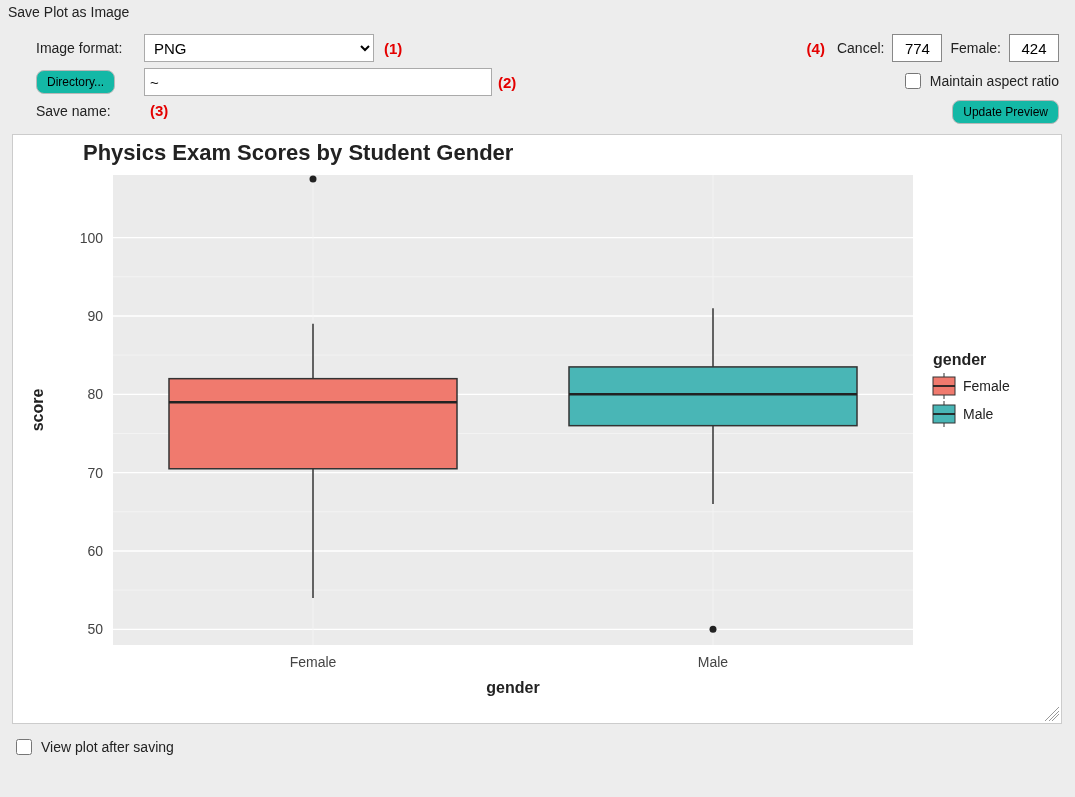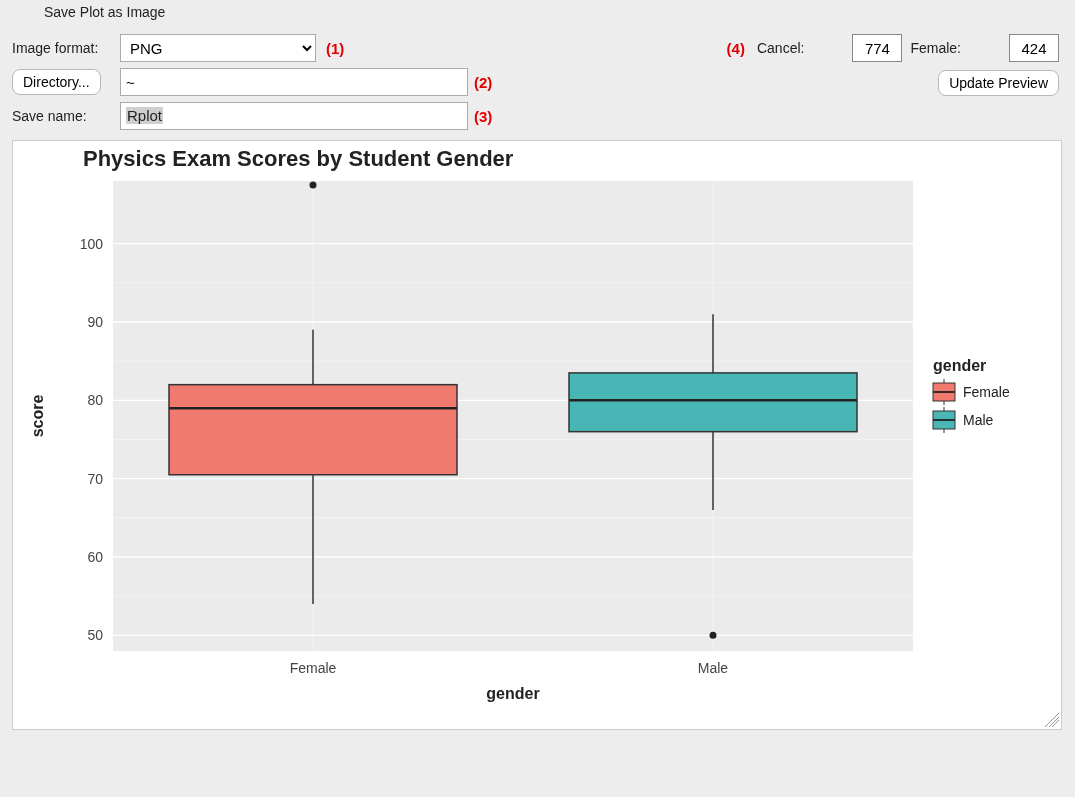--- a/index.html
+++ b/index.html
@@ -8,53 +8,53 @@
     width:1075px; height:797px;
     font-family: "Segoe UI", Arial, sans-serif;
     font-size:14px;
     background:#ededed;
     color:#222;
     overflow:hidden;
   }
   .titlebar {
     padding:4px 8px 6px 8px;
     font-size:14px;
-    margin-left:36px;
   }
   .content {
     padding:8px 12px 0 12px;
   }
   .top-form {
     display:flex;
     justify-content:space-between;
     align-items:flex-start;
   }
   .left-col {
     display:grid;
     grid-template-columns: 108px 348px 40px;
     row-gap:6px;
     align-items:center;
+    margin-left:24px;
   }
   .left-col .lbl { font-size:14px; }
   .btn {
-    background:#ffffff;
+    background:#14b8a6;
     border:1px solid #b8b8b8;
     border-radius:8px;
     padding:4px 10px;
-    font-size:14px;
+    font-size:12px;
     cursor:pointer;
   }
   select, input[type=text] {
     border:1px solid #aaa;
     background:#fff;
     font-size:15px;
     padding:3px 5px;
     height:28px;
   }
-  select { width:196px; }
+  select { width:230px; }
   .txt-wide { width:348px; }
   .marker {
     color:#e40000;
     font-weight:bold;
     font-size:15px;
     padding-left:6px;
   }
   .right-col {
     display:flex;
     flex-direction:column;
@@ -62,21 +62,20 @@
     gap:8px;
     margin-right:4px;
   }
   .wh-row { display:flex; align-items:center; gap:8px; }
   .wh-row .marker { padding-right:4px; padding-left:0; }
   input.num {
     width:50px; text-align:center;
     border:1px solid #888;
     height:28px; font-size:15px;
     background:#fff;
-    margin-left:40px;
   }
   .chk-row { display:flex; align-items:center; gap:6px; font-size:14px; }
   input[type=checkbox] { width:16px; height:16px; }
   .preview {
     margin-top:10px;
     background:#fff;
     border:1px solid #ccc;
     width:1050px; height:590px;
     position:relative;
     overflow:hidden;
@@ -117,35 +116,35 @@
       </div>
       <div></div>
 
       <div>
         <button class="btn">Directory...</button>
       </div>
       <input type="text" class="txt-wide" value="~" style="">
       <span class="marker">(2)</span>
 
       <div class="lbl">Save name:</div>
-      <div style="position:relative;">
-        <input type="text" class="txt-wide" style="padding-left: 4px;">
-        <span class="sel-highlight" style="position:absolute;left:6px;top:5px;font-size:15px;padding:0 1px;">Rplot</span>
-      </div>
       <span class="marker">(3)</span>
     </div>
 
     <div class="right-col">
       <div class="wh-row">
         <span class="marker">(4)</span>
         <span>Cancel:</span>
         <input class="num" type="text" value="774" style="">
         <span>Female:</span>
         <input class="num" type="text" value="424" style="">
       </div>
+      <label class="chk-row">
+        <input type="checkbox" style="">
+        <span>Maintain aspect ratio</span>
+      </label>
       <button class="btn">Update Preview</button>
     </div>
   </div>
 
   <div class="preview">
     <svg class="plot-svg" width="1050" height="590">
         <rect x="100" y="40" width="800" height="470" fill="#ebebeb"></rect>
         <text x="70" y="25" font-size="22" font-weight="600" fill="#222" font-family="Arial">Physics Exam Scores by Student Gender</text>
         <line x1="100" x2="900" y1="494.3333333333333" y2="494.3333333333333" stroke="#fff" stroke-width="1.4"></line>
         <text x="90" y="499.3333333333333" text-anchor="end" font-size="14" fill="#444" font-family="Arial">50</text>
@@ -190,13 +189,17 @@
         <line x1="920" x2="942" y1="279" y2="279" stroke="#222" stroke-width="1.8"></line>
         <line x1="931" x2="931" y1="266" y2="270" stroke="#333" stroke-width="1"></line>
         <line x1="931" x2="931" y1="288" y2="292" stroke="#333" stroke-width="1"></line>
         <text x="950" y="284" font-size="14" fill="#222" font-family="Arial">Male</text>
       </svg>
     <div class="resize-grip"></div>
   </div>
 </div>
 
 <div class="bottom-bar">
+  <label class="chk-row">
+    <input type="checkbox" style="">
+    <span>View plot after saving</span>
+  </label>
 </div>
 
 </body></html>

